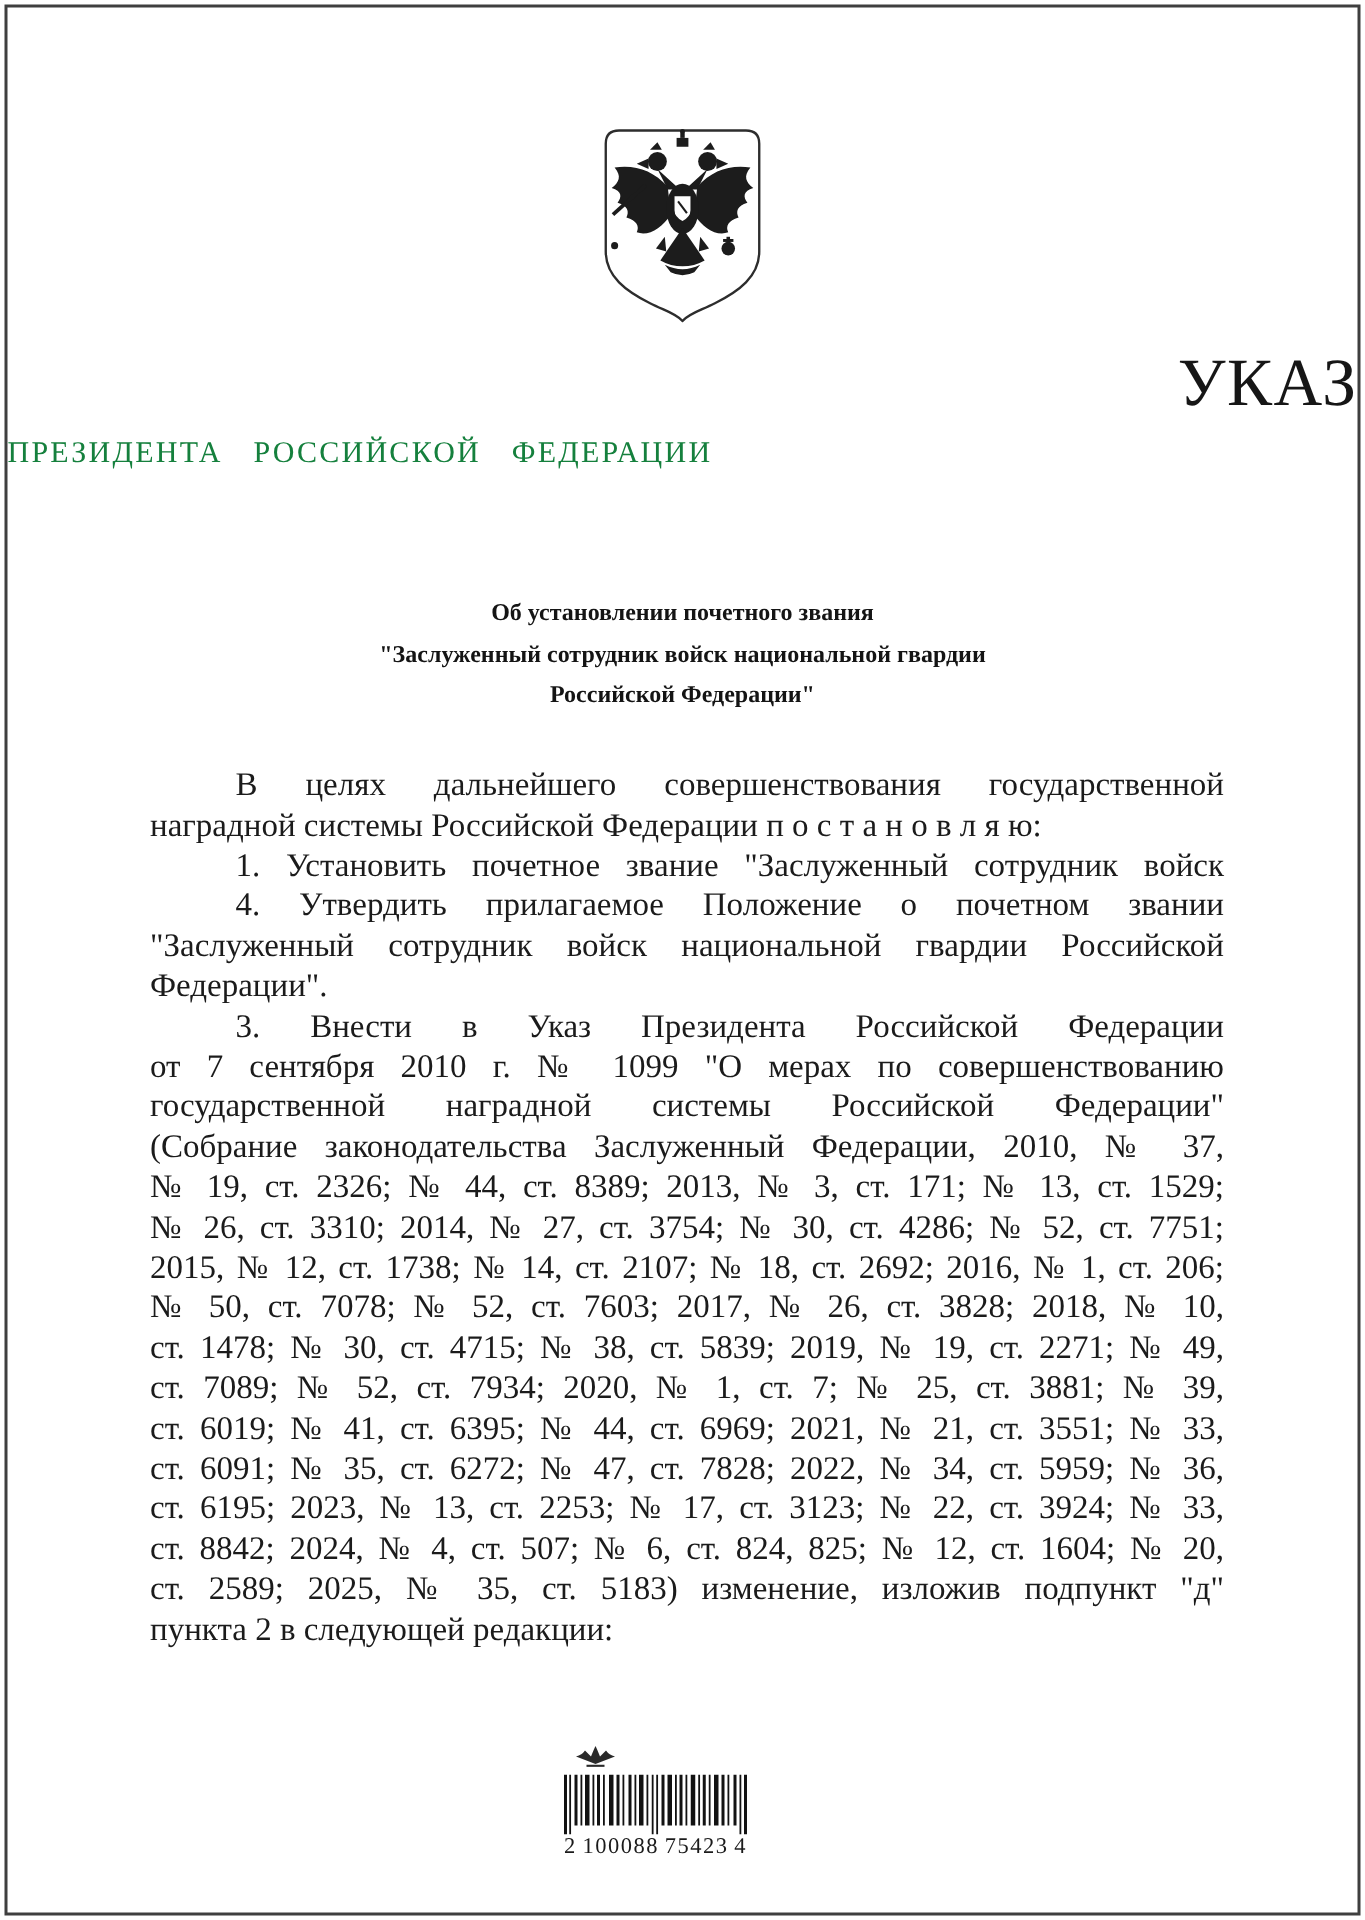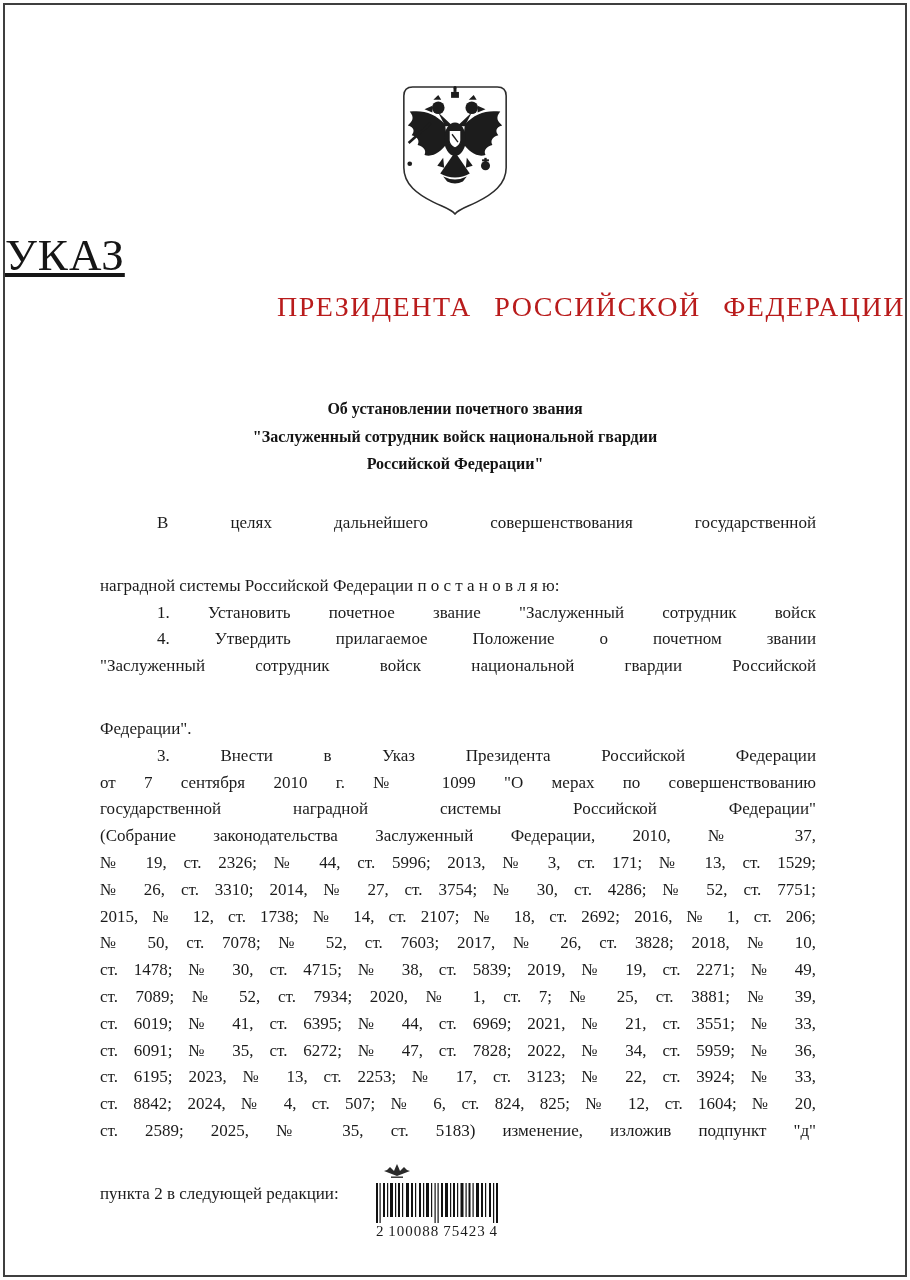--- a/index.html
+++ b/index.html
@@ -21,62 +21,61 @@
   .emblem {
     position: absolute;
     top: 78px; left: 50%;
     width: 122px; height: 132px;
     transform: translateX(-50%);
   }
   
   .doc-type {
     position: absolute;
     top: 224px; left: 0; right: 0;
-    text-align: left;
+    text-align: right;
     font-size: 45px;
     letter-spacing: 1px;
     color: #161616;
-    text-decoration: underline;
   }
   
   .issuer {
     position: absolute;
     top: 286px; left: 0; right: 0;
-    text-align: right;
-    font-size: 28px;
+    text-align: left;
+    font-size: 20px;
     letter-spacing: 1.5px;
     word-spacing: 14px;
-    color: #b91c1c;
+    color: #15803d;
   }
   
   .doc-title {
     position: absolute;
     top: 390px; left: 60px; right: 60px;
     font-size: 16px;
     font-weight: 700;
     line-height: 27.5px;
     color: #141414;
   }
   .doc-title .tline { text-align: center; }
   
   .doc-body {
     position: absolute;
     top: 505px; left: 95px;
     width: 716px;
-    font-size: 17px;
+    font-size: 22px;
     line-height: 26.8px;
     color: #1b1b1b;
   }
   .doc-body .tline {
     text-align: justify;
     text-align-last: justify;
     white-space: normal;
   }
   .doc-body .tline.first { padding-left: 57px; }
-  .doc-body .tline.last  { text-align-last: left; margin-top: 36px; }
+  .doc-body .tline.last  { text-align-last: left; }
   
   .barcode-block {
     position: absolute;
     top: 1158px; left: 371px;
     width: 122px;
   }
   .stamp {
     position: relative;
     height: 20px;
     padding-left: 6px;
@@ -162,21 +161,21 @@
     <div class="para">
         <div class="tline first">4. Утвердить прилагаемое Положение о почетном звании</div>
         <div class="tline">"Заслуженный сотрудник войск национальной гвардии Российской</div>
         <div class="tline last">Федерации".</div>
       </div>
     <div class="para">
         <div class="tline first">3. Внести в Указ Президента Российской Федерации</div>
         <div class="tline">от 7 сентября 2010 г. № 1099 "О мерах по совершенствованию</div>
         <div class="tline">государственной наградной системы Российской Федерации"</div>
         <div class="tline">(Собрание законодательства Заслуженный Федерации, 2010, № 37,</div>
-        <div class="tline">№ 19, ст. 2326; № 44, ст. 5996; 2013, № 3, ст. 171; № 13, ст. 1529;</div>
+        <div class="tline">№ 19, ст. 2326; № 44, ст. 8389; 2013, № 3, ст. 171; № 13, ст. 1529;</div>
         <div class="tline">№ 26, ст. 3310; 2014, № 27, ст. 3754; № 30, ст. 4286; № 52, ст. 7751;</div>
         <div class="tline">2015, № 12, ст. 1738; № 14, ст. 2107; № 18, ст. 2692; 2016, № 1, ст. 206;</div>
         <div class="tline">№ 50, ст. 7078; № 52, ст. 7603; 2017, № 26, ст. 3828; 2018, № 10,</div>
         <div class="tline">ст. 1478; № 30, ст. 4715; № 38, ст. 5839; 2019, № 19, ст. 2271; № 49,</div>
         <div class="tline">ст. 7089; № 52, ст. 7934; 2020, № 1, ст. 7; № 25, ст. 3881; № 39,</div>
         <div class="tline">ст. 6019; № 41, ст. 6395; № 44, ст. 6969; 2021, № 21, ст. 3551; № 33,</div>
         <div class="tline">ст. 6091; № 35, ст. 6272; № 47, ст. 7828; 2022, № 34, ст. 5959; № 36,</div>
         <div class="tline">ст. 6195; 2023, № 13, ст. 2253; № 17, ст. 3123; № 22, ст. 3924; № 33,</div>
         <div class="tline">ст. 8842; 2024, № 4, ст. 507; № 6, ст. 824, 825; № 12, ст. 1604; № 20,</div>
         <div class="tline">ст. 2589; 2025, № 35, ст. 5183) изменение, изложив подпункт "д"</div>

